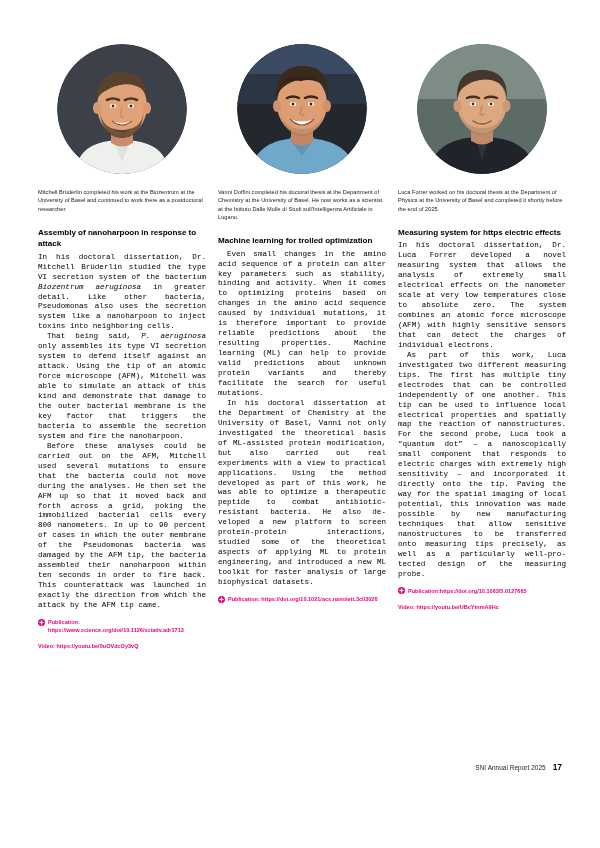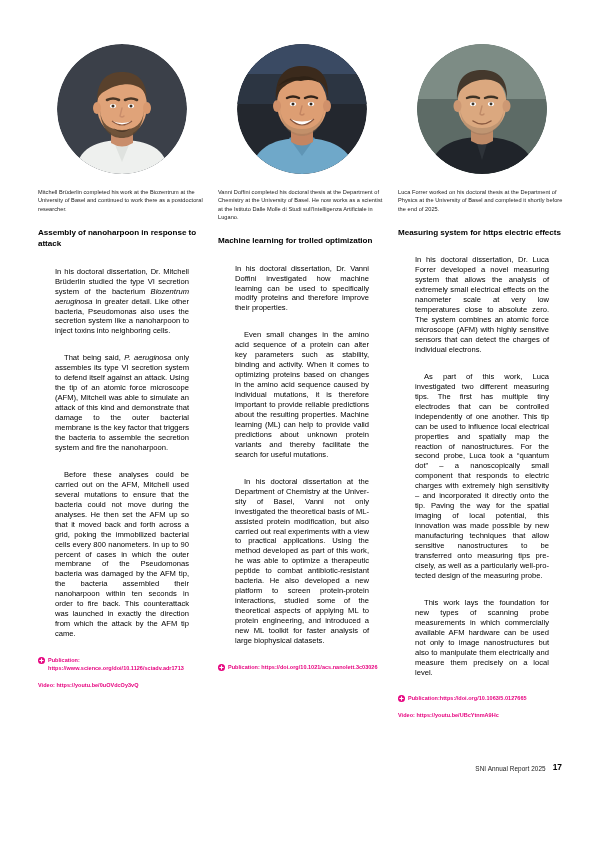--- a/index.html
+++ b/index.html
@@ -67,25 +67,25 @@
     font-size: 8.1px;
     line-height: 11.4px;
     font-weight: bold;
     color: #000;
     margin: 0 0 3px 0;
     letter-spacing: -0.005em;
   }
 
   
   p.body {
-    font-family: Liberation Sans, sans-serif;
+    font-family: Liberation Mono, monospace;
     font-size: 7.6px;
     line-height: 9.95px;
     color: #000;
-    margin: 17px;
+    margin: 0;
     text-align: justify;
     text-justify: inter-word;
     hyphens: manual;
   }
   p.body.indent { text-indent: 9px; }
   p.body i, p.body em { font-style: italic; }
 
   
   .linkline {
     font-family: "Liberation Sans", sans-serif;
@@ -112,21 +112,21 @@
     margin-top: 0.6px;
   }
   .pubrow .linkline { margin-top: 0; }
 
   
   .footer {
     position: absolute;
     right: 38px;
     bottom: 36px;
     display: flex;
-    align-items: flex-end;
+    align-items: center;
     gap: 7px;
     font-family: "Liberation Sans", sans-serif;
   }
   .footer-label {
     font-size: 6.4px;
     color: #1a1a1a;
     letter-spacing: 0.01em;
   }
   .footer-page {
     font-size: 8.4px;
@@ -239,21 +239,20 @@
               <path d="M65 62 L63 70 Q65 72 67 70" stroke="#c48562" stroke-width="1.4" fill="none" stroke-linecap="round"></path>
 
               <path d="M53 75 Q65 87 77 75 Q65 80 53 75 Z" fill="#fff"></path>
               <path d="M53 75 Q65 87 77 75" stroke="#85543c" stroke-width="1.1" fill="none"></path>
             </g>
           </svg>
         </div>
       </div>
       <div class="caption">Vanni Doffini completed his doctoral thesis at the Department of Chemistry at the University of Basel. He now works as a scientist at the Istituto Dalle Molle di Studi sull’Intelligenza Artificiale in Lugano.</div>
       <h2 class="headline">Machine learning for trolled optimization</h2>
-      <p class="body">In his doctoral dissertation, Dr. Vanni Doffini investigated how machine learning can be used to specifically modify proteins and therefore improve their properties.</p>
       <p class="body indent">Even small changes in the amino acid sequence of a protein can alter key pa­rameters such as stability, binding and activity. When it comes to optimizing proteins based on changes in the amino acid sequence caused by individual mu­tations, it is therefore important to pro­vide reliable predictions about the result­ing properties. Machine learning (ML) can help to provide valid predictions about unknown protein variants and thereby facilitate the search for useful mutations.</p>
       <p class="body indent">In his doctoral dissertation at the Department of Chemistry at the Univer­sity of Basel, Vanni not only investigated the theoretical basis of ML-assisted pro­tein modification, but also carried out real experiments with a view to practical applications. Using the method devel­oped as part of this work, he was able to optimize a therapeutic peptide to combat antibiotic-resistant bacteria. He also de­veloped a new platform to screen pro­tein-protein interactions, studied some of the theoretical aspects of applying ML to protein engineering, and introduced a new ML toolkit for faster analysis of large biophysical datasets.</p>
       <div class="pubrow">
         <svg class="plus-icon" viewBox="0 0 20 20">
           <circle cx="10" cy="10" r="10" fill="#e6007e"></circle>
           <rect x="8.4" y="4" width="3.2" height="12" fill="#fff"></rect>
           <rect x="4" y="8.4" width="12" height="3.2" fill="#fff"></rect>
         </svg>
         <span class="linkline">Publication: https://doi.org/10.1021/acs.nanolett.3c03026</span>
       </div>
@@ -298,21 +297,20 @@
 
               <path d="M56 77 Q65 83 74 77" stroke="#8a5a41" stroke-width="1.5" fill="none" stroke-linecap="round"></path>
             </g>
           </svg>
         </div>
       </div>
       <div class="caption">Luca Forrer worked on his doctoral thesis at the Department of Physics at the University of Basel and completed it shortly before the end of 2025.</div>
       <h2 class="headline">Measuring system for https electric effects</h2>
       <p class="body">In his doctoral dissertation, Dr. Luca Forrer developed a novel measuring system that allows the analysis of extremely small electrical effects on the nanometer scale at very low temperatures close to abso­lute zero. The system combines an atomic force microscope (AFM) with highly sen­sitive sensors that can detect the charges of individual electrons.</p>
       <p class="body indent">As part of this work, Luca investigated two different measuring tips. The first has multiple tiny electrodes that can be con­trolled independently of one another. This tip can be used to influence local electrical properties and spatially map the reaction of nanostructures. For the second probe, Luca took a “quantum dot” – a nanoscopically small component that responds to electric charges with ex­tremely high sensitivity – and incorpo­rated it directly onto the tip. Paving the way for the spatial imaging of local po­tential, this innovation was made possi­ble by new manufacturing techniques that allow sensitive nanostructures to be transferred onto measuring tips pre­cisely, as well as a particularly well-pro­tected design of the measuring probe.</p>
-      <p class="body indent">This work lays the foundation for new types of scanning probe measurements in which commercially available AFM hardware can be used not only to image nanostructures but also to manipulate them electrically and measure them pre­cisely on a local level.</p>
       <div class="pubrow">
         <svg class="plus-icon" viewBox="0 0 20 20">
           <circle cx="10" cy="10" r="10" fill="#e6007e"></circle>
           <rect x="8.4" y="4" width="3.2" height="12" fill="#fff"></rect>
           <rect x="4" y="8.4" width="12" height="3.2" fill="#fff"></rect>
         </svg>
         <span class="linkline">Publication:https://doi.org/10.1063/5.0127665</span>
       </div>
       <span class="linkline video">Video: https://youtu.be/UBcYtnmA9Hc</span>
     </div>

